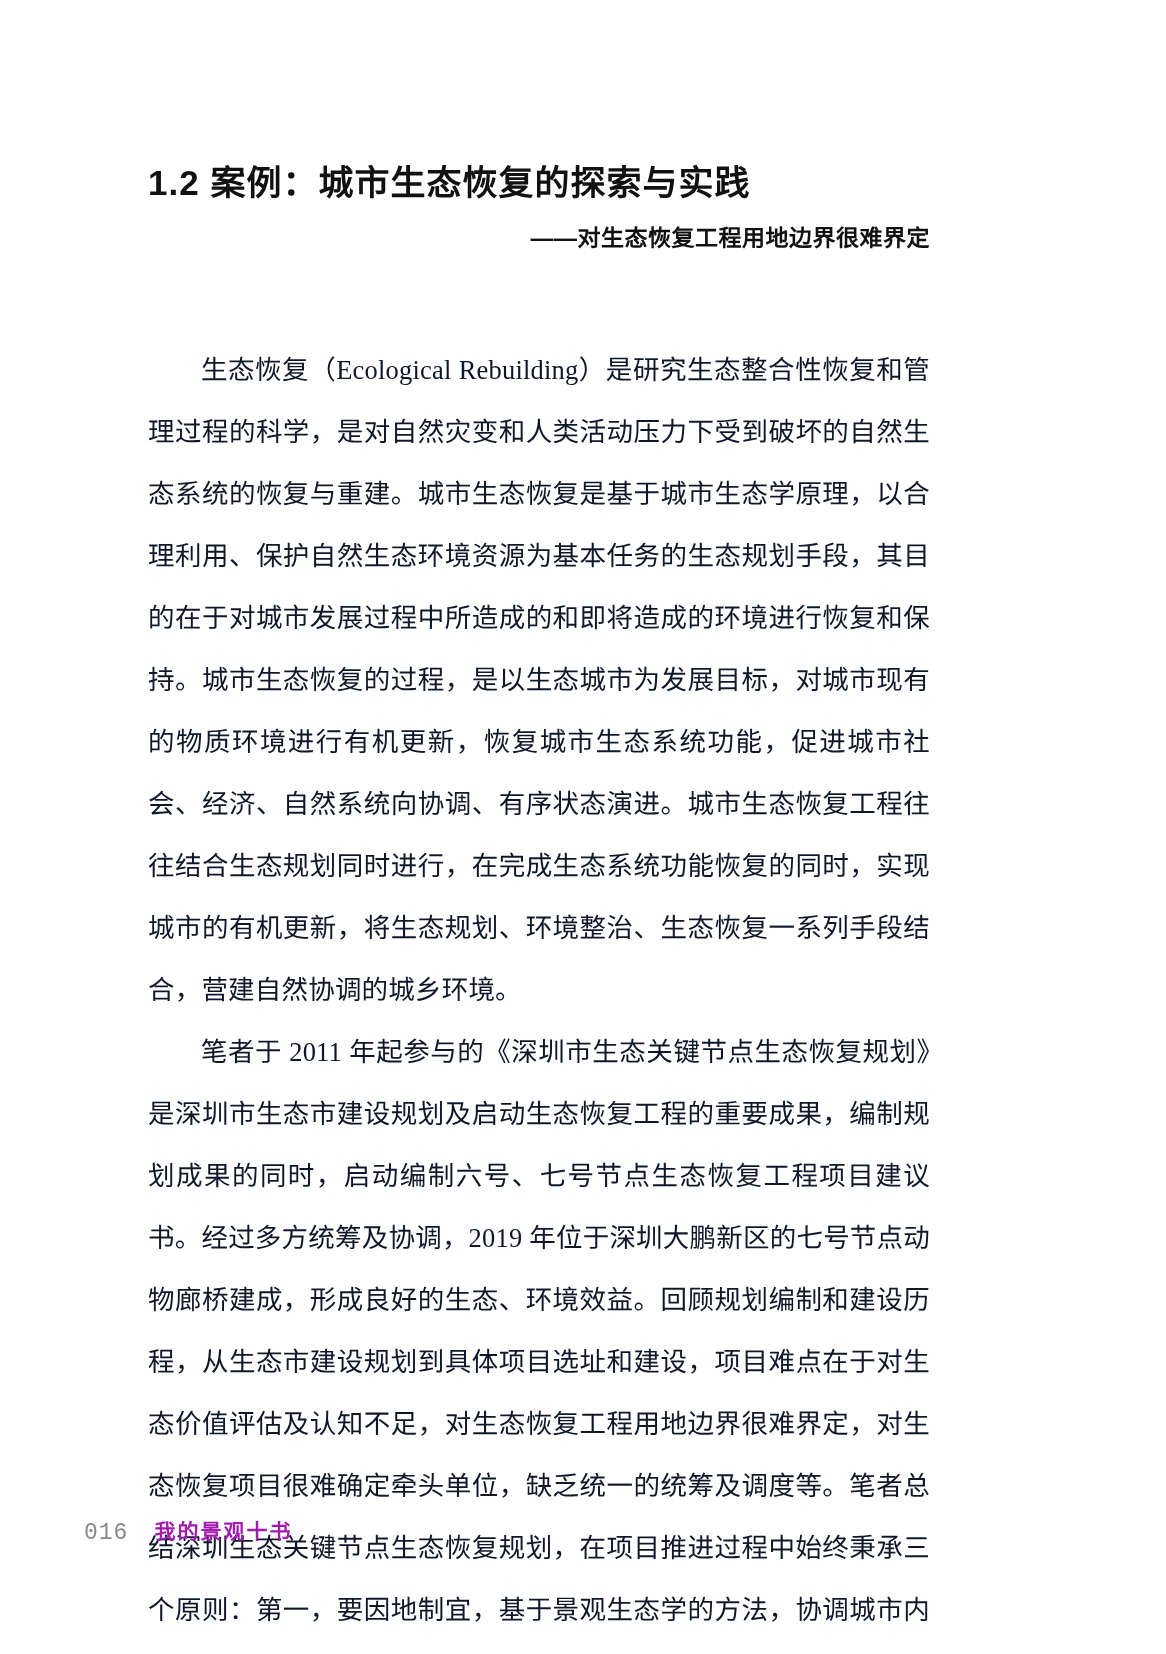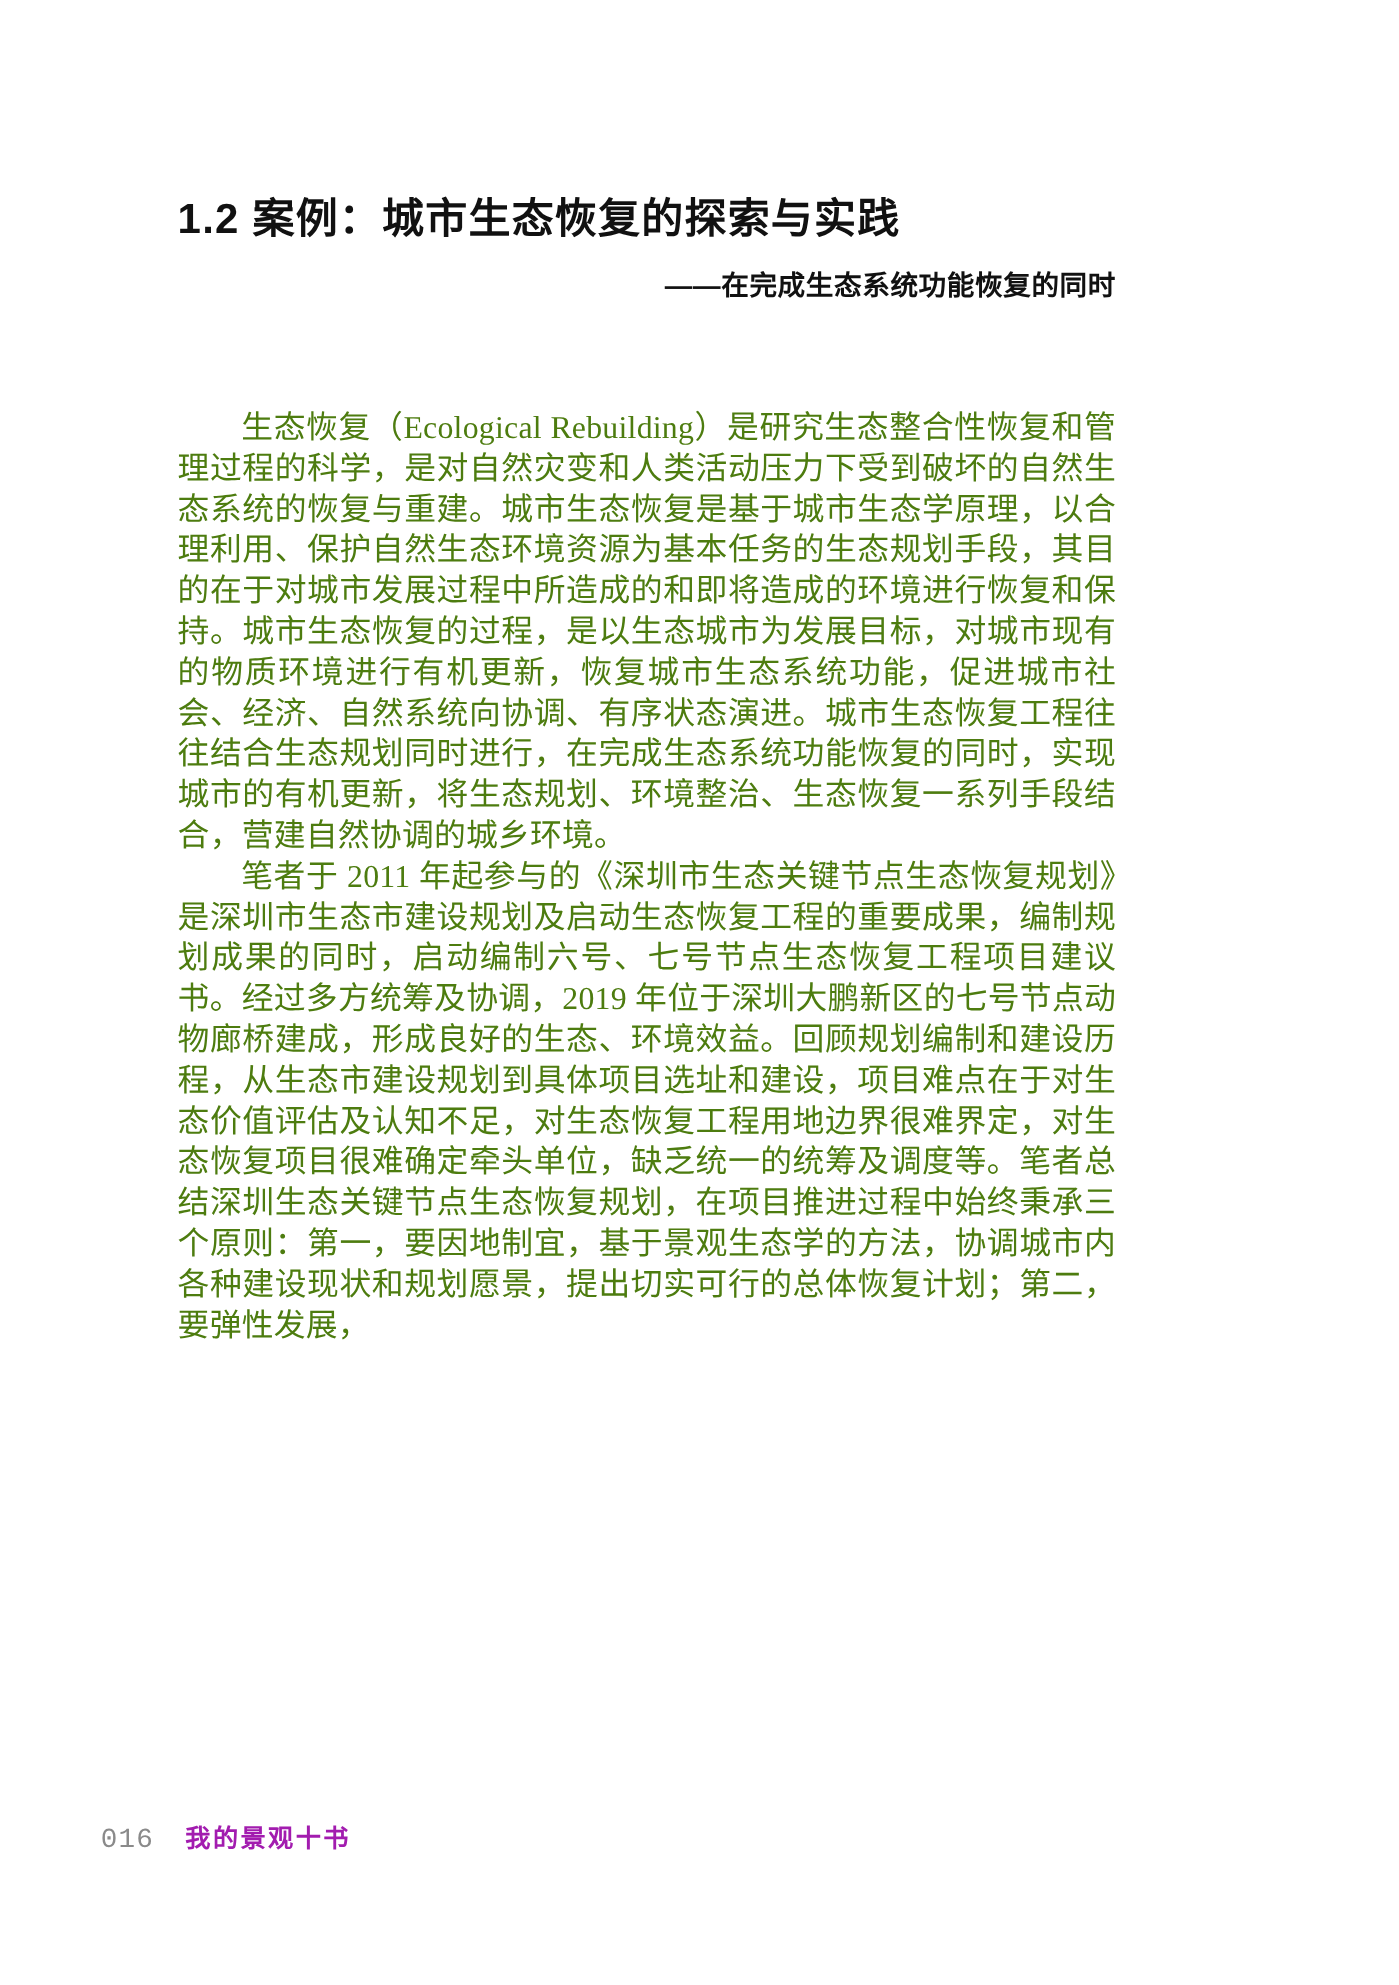--- a/index.html
+++ b/index.html
@@ -40,25 +40,25 @@
     text-align: right;
     margin: 18px 0 0 0;
     line-height: 1.3;
   }
   .body-block {
     margin-top: 86px;
   }
   p.para {
     margin: 0;
     font-size: 26.5px;
-    line-height: 34px;
+    line-height: 62px;
     text-align: justify;
     text-justify: inter-ideograph;
     text-indent: 2em;
-    color: #4d7c0f;
+    color: #0f172a;
     letter-spacing: 0.2px;
   }
   p.para + p.para {
     margin-top: 0px;
   }
   .footer {
     position: absolute;
     left: 84px;
     bottom: 108px;
     display: flex;
@@ -81,21 +81,21 @@
 </style>
 </head>
 <body>
 
 <div class="page">
 
   <div class="content">
 
     <h1 class="heading-main">1.2 案例：城市生态恢复的探索与实践</h1>
 
-    <div class="heading-sub">——在完成生态系统功能恢复的同时</div>
+    <div class="heading-sub">——对生态恢复工程用地边界很难界定</div>
 
     <div class="body-block">
       <p class="para">生态恢复（Ecological Rebuilding）是研究生态整合性恢复和管理过程的科学，是对自然灾变和人类活动压力下受到破坏的自然生态系统的恢复与重建。城市生态恢复是基于城市生态学原理，以合理利用、保护自然生态环境资源为基本任务的生态规划手段，其目的在于对城市发展过程中所造成的和即将造成的环境进行恢复和保持。城市生态恢复的过程，是以生态城市为发展目标，对城市现有的物质环境进行有机更新，恢复城市生态系统功能，促进城市社会、经济、自然系统向协调、有序状态演进。城市生态恢复工程往往结合生态规划同时进行，在完成生态系统功能恢复的同时，实现城市的有机更新，将生态规划、环境整治、生态恢复一系列手段结合，营建自然协调的城乡环境。</p>
       <p class="para">笔者于 2011 年起参与的《深圳市生态关键节点生态恢复规划》是深圳市生态市建设规划及启动生态恢复工程的重要成果，编制规划成果的同时，启动编制六号、七号节点生态恢复工程项目建议书。经过多方统筹及协调，2019 年位于深圳大鹏新区的七号节点动物廊桥建成，形成良好的生态、环境效益。回顾规划编制和建设历程，从生态市建设规划到具体项目选址和建设，项目难点在于对生态价值评估及认知不足，对生态恢复工程用地边界很难界定，对生态恢复项目很难确定牵头单位，缺乏统一的统筹及调度等。笔者总结深圳生态关键节点生态恢复规划，在项目推进过程中始终秉承三个原则：第一，要因地制宜，基于景观生态学的方法，协调城市内各种建设现状和规划愿景，提出切实可行的总体恢复计划；第二，要弹性发展，</p>
     </div>
 
   </div>
 
   <div class="footer">
     <span class="folio">016</span>

